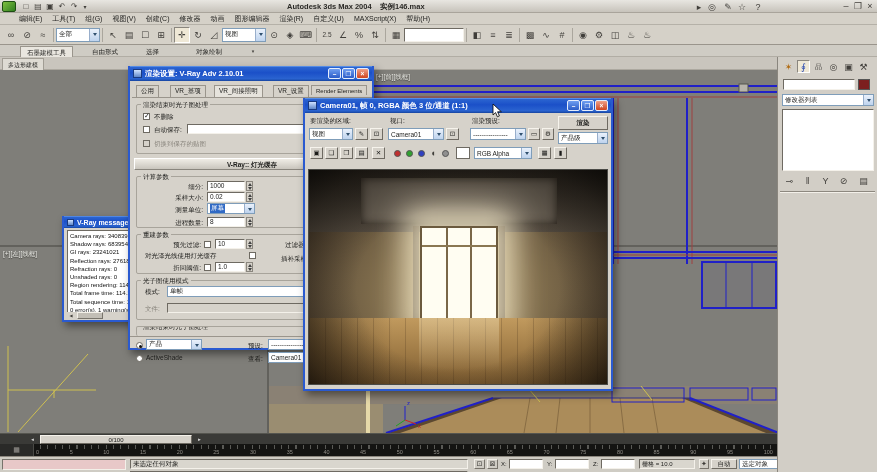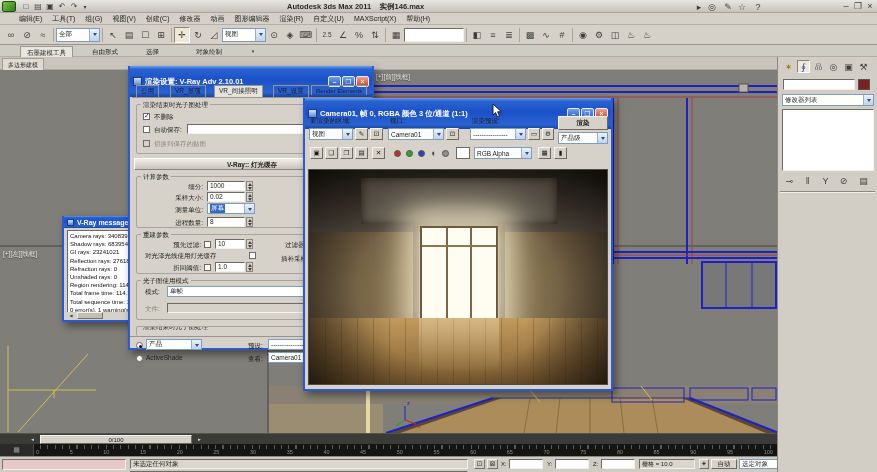--- a/index.html
+++ b/index.html
@@ -36,21 +36,21 @@
 .lbr{text-align:right;}
 .spin{position:absolute;width:7px;background:#d6d2ca;border:1px solid #8a867e;display:flex;flex-direction:column;align-items:center;justify-content:center;gap:1px;}
 .spin i{display:block;width:0;height:0;border-left:2px solid transparent;border-right:2px solid transparent;}
 .spin i.u{border-bottom:3px solid #444;}
 .spin i.d{border-top:3px solid #444;}
 .grp{position:absolute;border:1px solid #a8a49b;border-radius:2px;}
 .glab{position:absolute;top:-4px;left:4px;background:#d6d2ca;padding:0 2px;font-size:6.5px;line-height:8px;white-space:nowrap;}
 .roll{position:absolute;background:linear-gradient(#f0ede6,#c9c5bd);border:1px solid;border-color:#fff #8a867e #8a867e #fff;text-align:center;font-weight:bold;font-size:6.5px;line-height:11px;}
 
 .xwin{position:absolute;background:#d6d2ca;border:2px solid #2a5ad0;border-top:none;box-shadow:3px 4px 8px rgba(0,0,0,.45);}
-.xtit{height:31px;background:linear-gradient(180deg,#6aa0f0 0%,#2a63d0 10%,#1b50c8 45%,#2a63d0 85%,#16449f 100%);display:flex;align-items:center;color:#fff;font-weight:bold;font-size:7.5px;padding:0 3px;white-space:nowrap;overflow:hidden;}
+.xtit{height:15px;background:linear-gradient(180deg,#6aa0f0 0%,#2a63d0 10%,#1b50c8 45%,#2a63d0 85%,#16449f 100%);display:flex;align-items:center;color:#fff;font-weight:bold;font-size:7.5px;padding:0 3px;white-space:nowrap;overflow:hidden;}
 .xico{width:9px;height:9px;background:linear-gradient(#cfe2ff,#5f87c8);border:1px solid #1a3a80;margin-right:3px;flex:0 0 auto;}
 .xsp{flex:1;}
 .xbtn{width:13px;height:11px;margin-left:1px;border-radius:2px;border:1px solid #e6eefc;display:flex;align-items:center;justify-content:center;font-size:6.5px;font-weight:bold;color:#fff;background:linear-gradient(#6f9ef0,#2b5cc8);flex:0 0 auto;}
 .xbtn.close{background:linear-gradient(#f0a088,#d0451f);}
 
 .vplab{position:absolute;color:#e9e9e4;font-size:6.5px;text-shadow:0 1px 1px #44443f;}
 
 .rimg{position:absolute;overflow:hidden;background:#3a332a;border:1px solid #4a4a46;}
 
 .tslider{left:0;top:433px;width:777px;height:11px;background:#39393б;background:#3a3a37;border-top:1px solid #55554f;}
@@ -67,21 +67,21 @@
 <div id="screen">
 
   <div class="abs titlebar">
     <div style="width:14px;height:11px;margin:0 4px 0 2px;background:linear-gradient(135deg,#7fbf3f,#2f7f1f);border:1px solid #1d4d12;border-radius:2px;"></div>
     <span class="tic" style="width:12px;height:11px;font-size:8px;">□</span>
     <span class="tic" style="width:12px;height:11px;font-size:8px;">▤</span>
     <span class="tic" style="width:12px;height:11px;font-size:8px;">▣</span>
     <span class="tic" style="width:12px;height:11px;font-size:8px;">↶</span>
     <span class="tic" style="width:12px;height:11px;font-size:8px;">↷</span>
     <span class="tic" style="width:10px;height:11px;font-size:6px;">▾</span>
-    <span class="abs" style="left:287px;top:2px;font-size:7.5px;font-weight:bold;color:#2b2a27;"><span>Autodesk 3ds Max 2011</span>&nbsp;&nbsp;&nbsp;&nbsp;<span>实例146.max</span></span>
+    <span class="abs" style="left:287px;top:2px;font-size:7.5px;font-weight:bold;color:#2b2a27;"><span>Autodesk 3ds Max 2004</span>&nbsp;&nbsp;&nbsp;&nbsp;<span>实例146.max</span></span>
     <span class="abs tic" style="left:694px;top:1px;width:10px;height:11px;">▸</span>
     <span class="abs tic" style="left:706px;top:1px;width:12px;height:11px;">◎</span>
     <span class="abs tic" style="left:722px;top:1px;width:12px;height:11px;">✎</span>
     <span class="abs tic" style="left:736px;top:1px;width:12px;height:11px;">☆</span>
     <span class="abs tic" style="left:752px;top:1px;width:12px;height:11px;">?</span>
     <span class="abs tic" style="left:841px;top:1px;width:10px;height:10px;">–</span>
     <span class="abs tic" style="left:853px;top:1px;width:10px;height:10px;">❐</span>
     <span class="abs tic" style="left:865px;top:1px;width:10px;height:10px;">×</span>
   </div>
 

